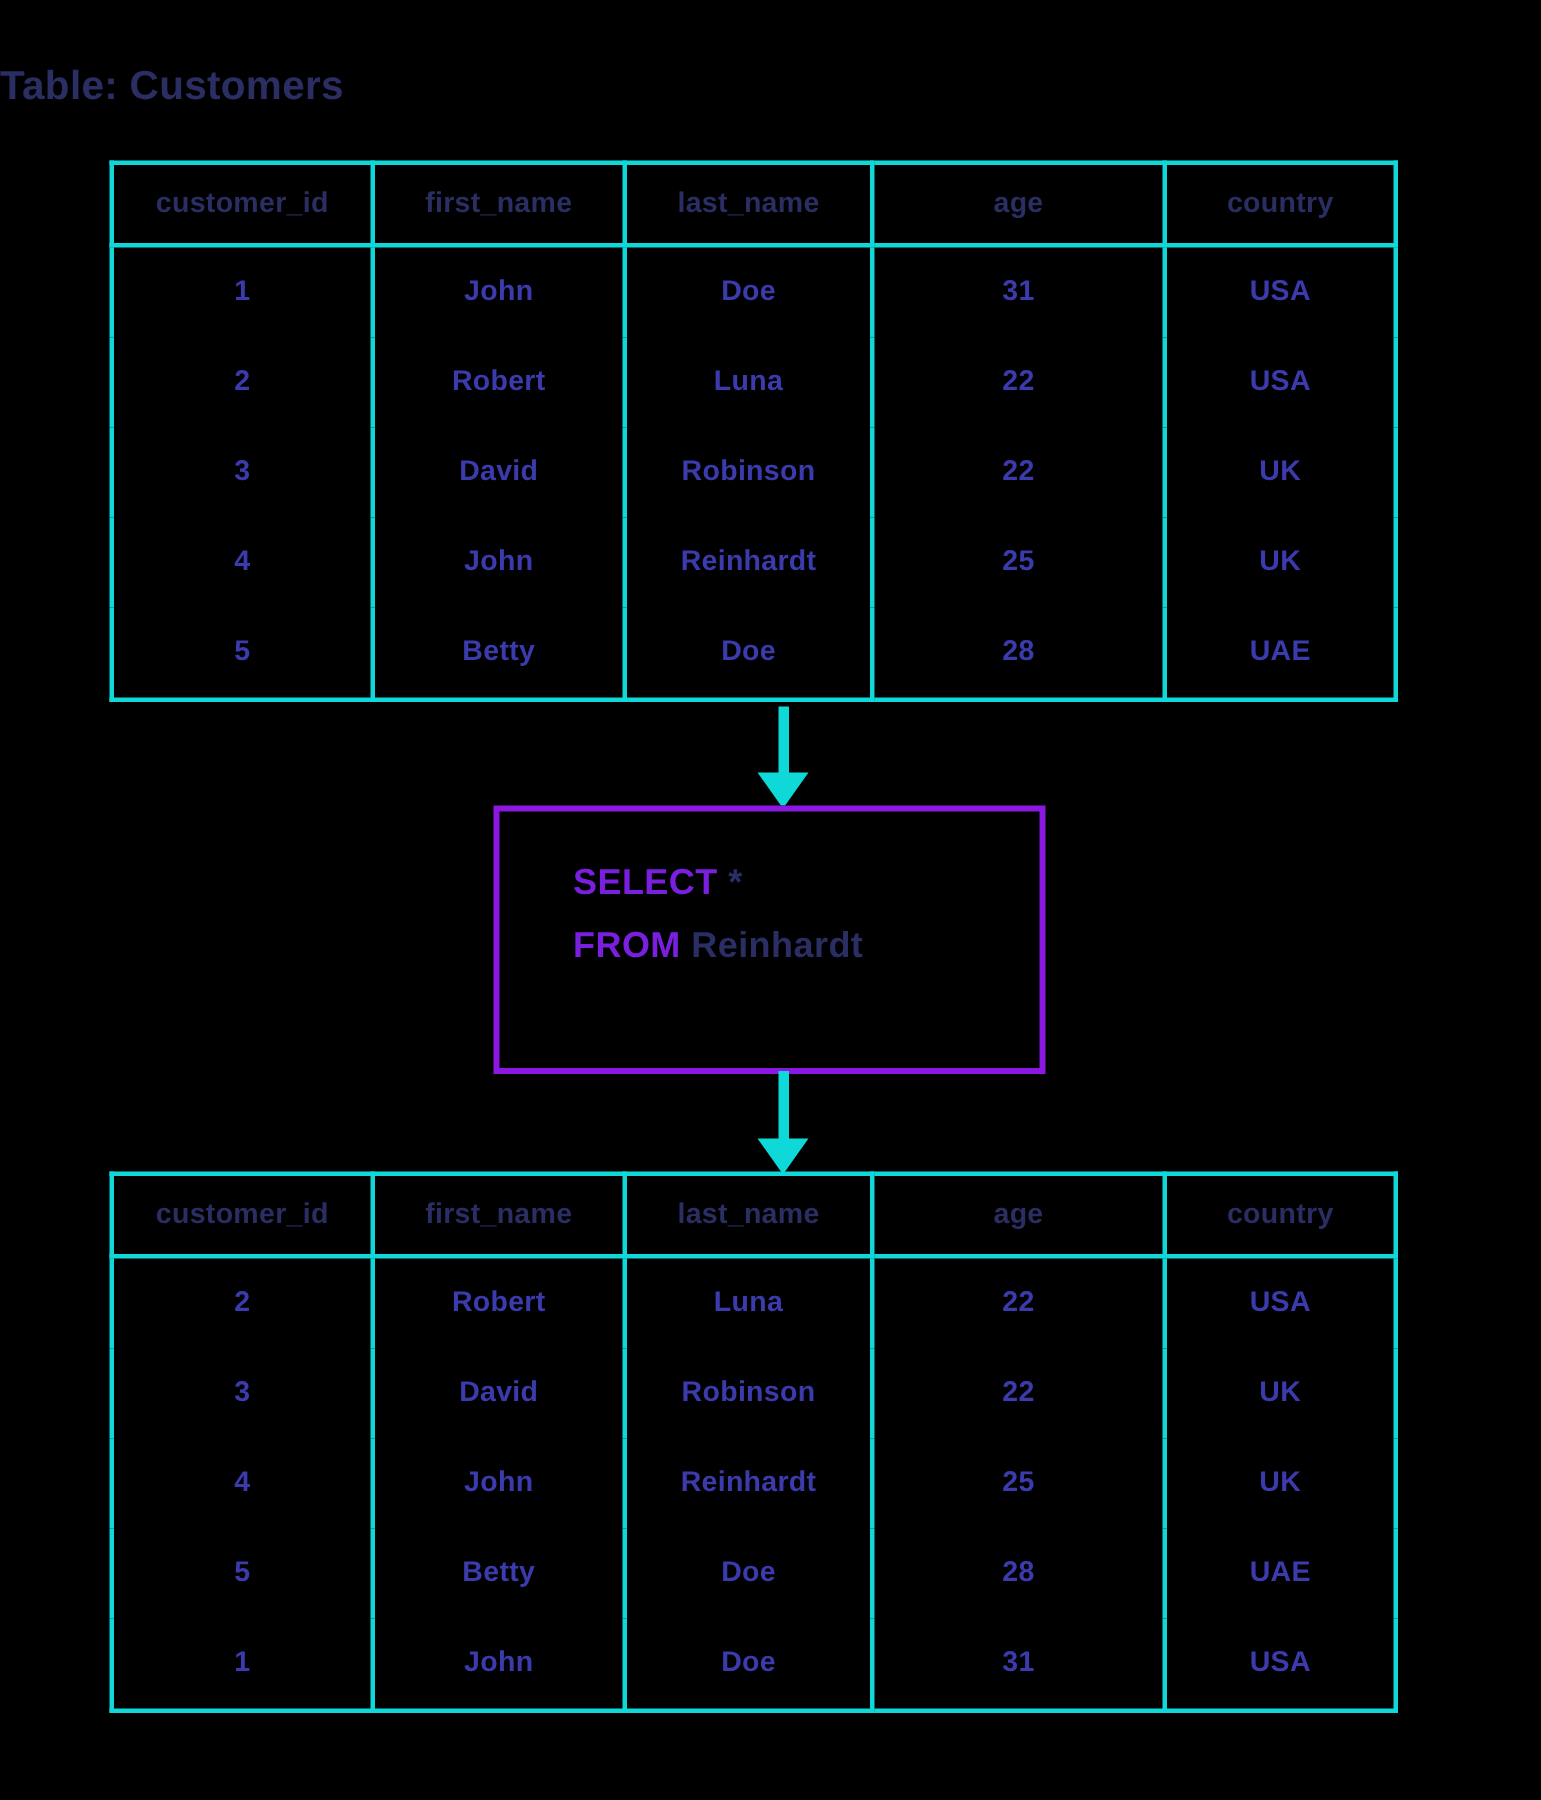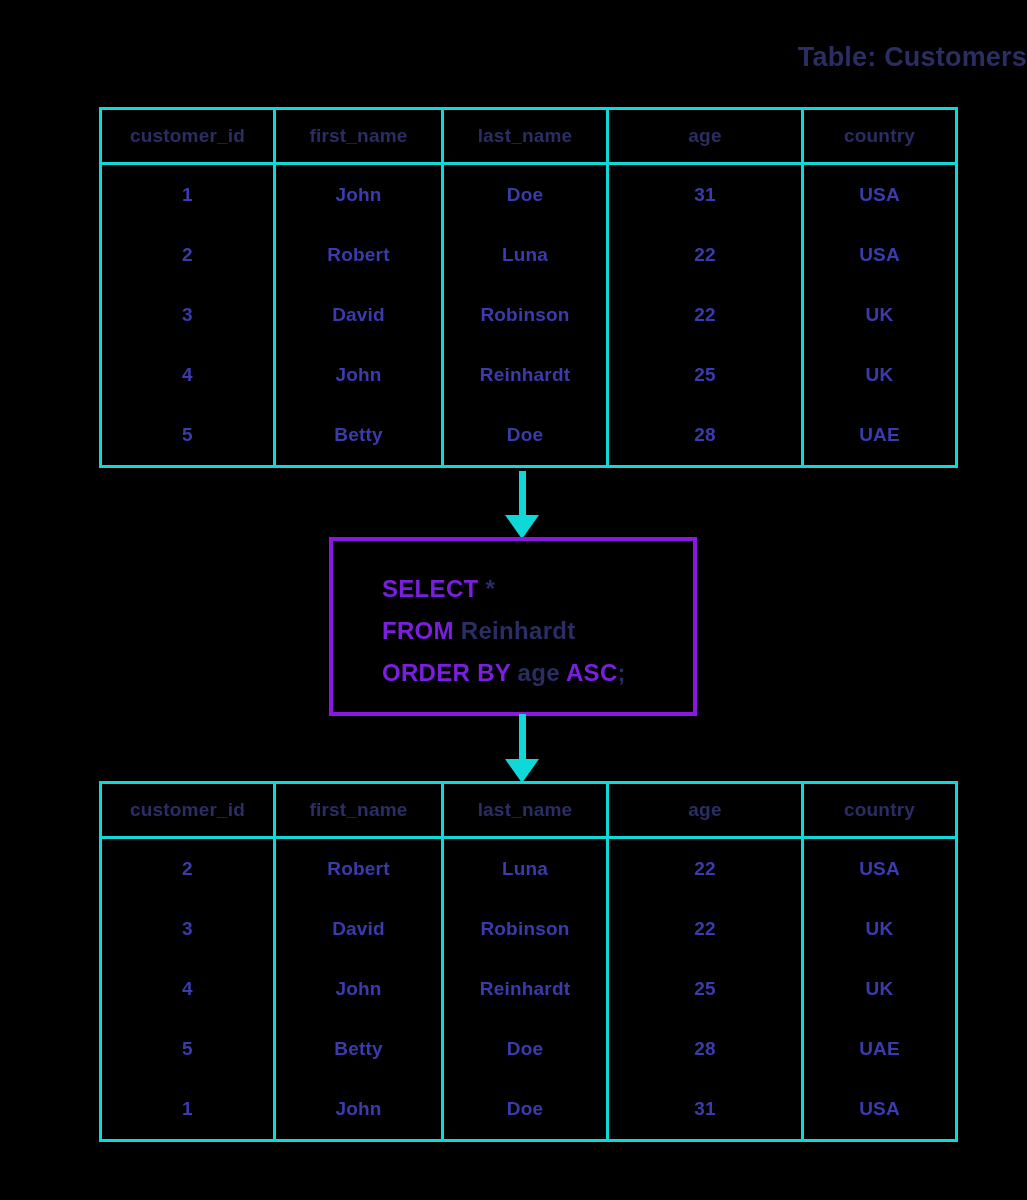--- a/index.html
+++ b/index.html
@@ -14,31 +14,31 @@
     font-family: "Liberation Sans", sans-serif;
     overflow: hidden;
   }
 
   
   .page-title {
     position: absolute;
     left: 0;
     top: 42px;
     width: 1027px;
-    text-align: right;
+    text-align: left;
     font-size: 27px;
     font-weight: 700;
     letter-spacing: 0.2px;
     color: #2a2e63;
   }
 
   
   .sql-table {
     position: absolute;
-    left: 99px;
+    left: 73px;
     width: 856px;
     border-collapse: collapse;
     table-layout: fixed;
   }
   #table-input  { top: 107px; }
   #table-output { top: 781px; }
 
   .sql-table td, .sql-table th {
     border: 3px solid #0ed8d8;
     text-align: center;
@@ -194,21 +194,20 @@
 
 <div class="arrow" id="arrow-top">
   <div class="shaft"></div>
   <div class="head"></div>
 </div>
 
 <div id="query-box">
   <div class="query-lines" id="query-lines">
       <div><span class="kw">SELECT</span><span class="ident"> *</span></div>
       <div><span class="kw">FROM</span><span class="ident"> Reinhardt</span></div>
-      <div><span class="kw">ORDER BY</span><span class="ident"> age </span><span class="kw">ASC</span><span class="ident">;</span></div>
     </div>
 </div>
 
 <div class="arrow" id="arrow-bottom">
   <div class="shaft"></div>
   <div class="head"></div>
 </div>
 
 <table class="sql-table" id="table-output">
   <colgroup>

